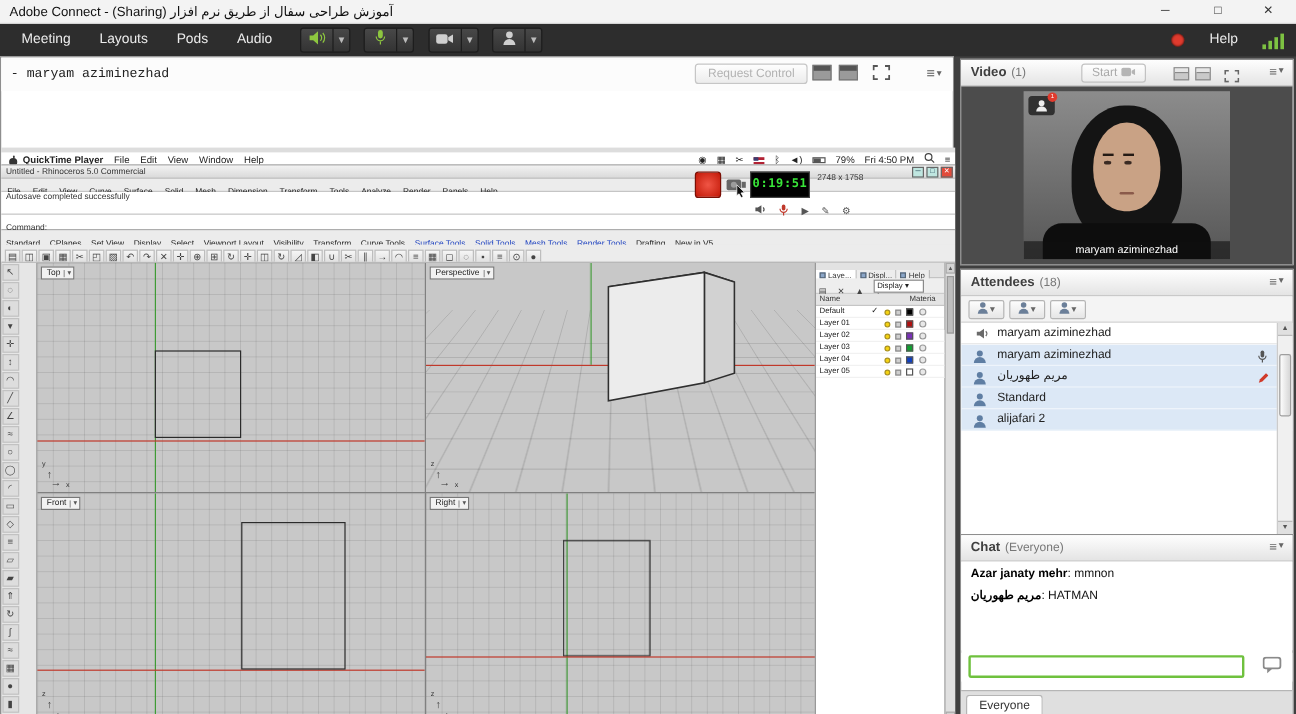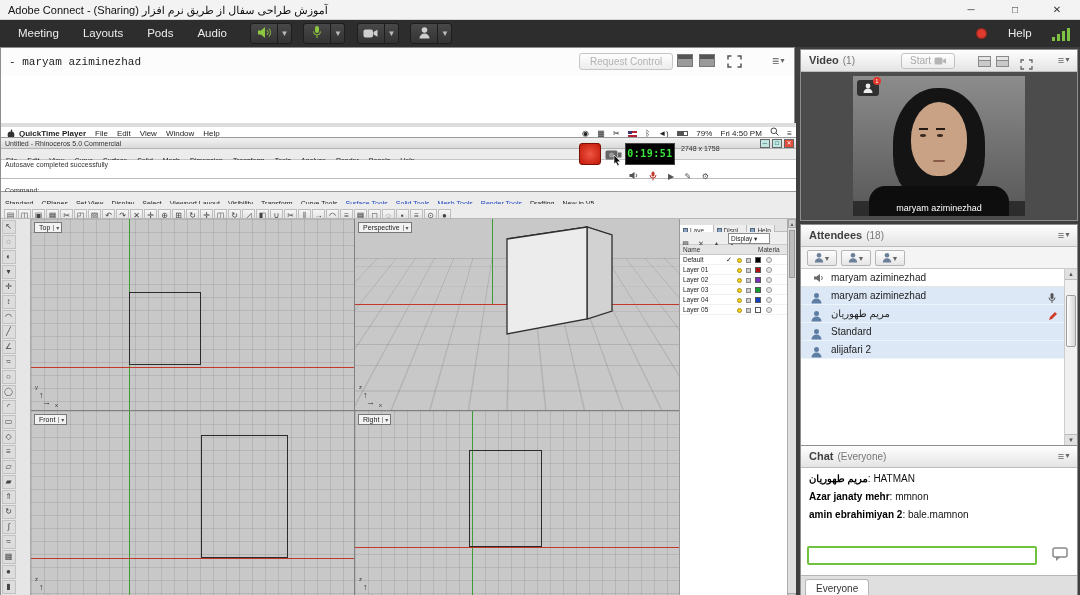--- a/index.html
+++ b/index.html
@@ -591,23 +591,22 @@
         <div class="sb2-btn dn">▼</div>
       </div>
     </div>
 
     <div class="pod" id="chat-pod">
       <div class="pod-header">
         <span class="pod-title"><span>Chat</span><span class="pod-count">(Everyone)</span></span>
         <span class="pod-menu">≡<span class="caret7">▼</span></span>
       </div>
       <div id="chat-msgs">
+          <div class="msg"><b><bdi>Azar janaty mehr</bdi></b><span>: mmnon</span></div>
           <div class="msg"><b><bdi>مريم طهوريان</bdi></b><span>: HATMAN</span></div>
-          <div class="msg"><b><bdi>Azar janaty mehr</bdi></b><span>: mmnon</span></div>
-          <div class="msg"><b><bdi>amin ebrahimiyan 2</bdi></b><span>: bale.mamnon</span></div>
         </div>
       <div id="chat-inputrow">
         <input id="chat-input" type="text" value="" style="">
         <span id="chat-send"><svg width="17" height="15">
               <rect x="1" y="1" width="14" height="9" rx="2" fill="none" stroke="#8a8a8a" stroke-width="1.5"></rect>
               <path d="M4 10l0 4 4.5-4z" fill="#8a8a8a"></path>
             </svg></span>
       </div>
       <div id="chat-tabs">
         <span id="chat-tab-everyone">Everyone</span>

